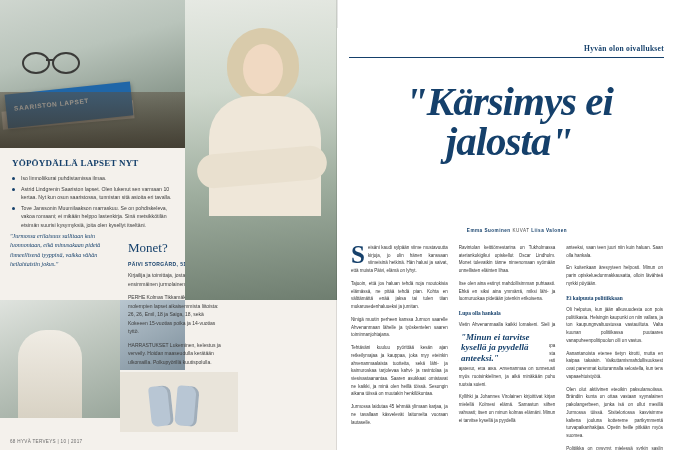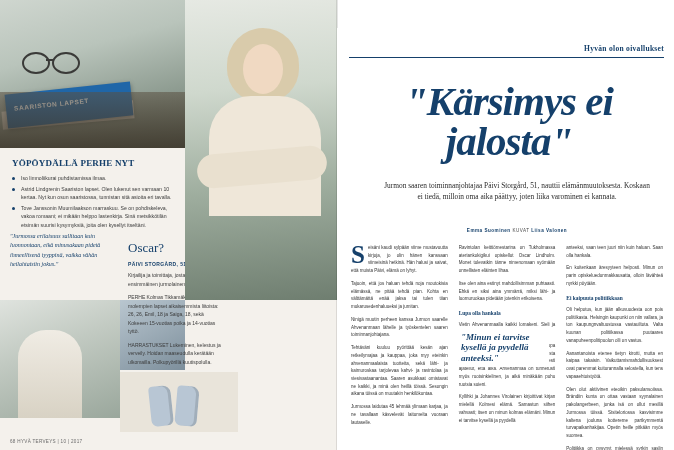--- a/index.html
+++ b/index.html
@@ -100,37 +100,37 @@
           <div class="lens l2"></div>
           <div class="bridge"></div>
       </div>
       <div class="book2"></div>
       <div class="book">
         <div class="bt">SAARISTON LAPSET</div>
       </div>
     </div>
 
     <div class="block-yopoydalla">
-      <div class="ttl-sm">YÖPÖYDÄLLÄ PERHE NYT</div>
+      <div class="ttl-sm">YÖPÖYDÄLLÄ LAPSET NYT</div>
       <ul class="bul">
         <li>Iso limnoliikurai puhdistamissa ilmaa.</li>
         <li>Astrid Lindgrenin Saariston lapset. Olen lukenut sen varmaan 10 kertaa. Nyt kun osun saaristossa, tunnistan sitä asioita eri tavalla.</li>
         <li>Tove Janssonin Muumilaakson marraskuu. Se on pohdiskeleva, vakoa romaani; ei mikään helppo lastenkirja. Sinä metsikkötilän etsimän suurisi kysymyksiä, joita olen kysellyt itseltäni.</li>
       </ul>
     </div>
 
     <div class="quote-box">
       <p>"Jurmossa erilaisuus sallitaan kuin luonnontaan, eikä minusakaan pidetä ihmeellisenä tyyppinä, vaikka vähän heilahtaisiin jokus."</p>
     </div>
 
     <div class="photo-mid"></div>
     <div class="photo-mid2"></div>
 
     <div class="col-kuka">
-      <div class="kuka-ttl">Oscar?</div>
+      <div class="kuka-ttl">Monet?</div>
       <div class="kuka-sub">PÄIVI STORGÅRD, 51</div>
       <p class="kuka-txt">Kirjailija ja toimittaja, josta tuli ensimmäinen jurmolainen kirjailija.</p>
       <p class="kuka-txt">PERHE Kolmas Tikkamäki, 52, ja molempien lapset aikaisemmista liitoista: 26, 26, Emil, 18 ja Saiga, 18, sekä Kokeeen 15-vuotias poika ja 14-vuotias tyttö.</p>
       <p class="kuka-txt">HARRASTUKSET Lukeminen, kelestus ja verveily. Hoidan maaseudulla kerätään ulkomailla. Polkupyörillä kuutispolulla.</p>
     </div>
 
     <div class="photo-boots">
       <div class="boot b1"></div>
       <div class="boot b2"></div>
     </div>
@@ -149,21 +149,20 @@
 
   <div class="right-page">
     <div class="rubric">Hyvän olon oivallukset</div>
     <div class="rubric-rule"></div>
 
     <div class="headline">
       <div>"Kärsimys ei</div>
       <div>jalosta"</div>
     </div>
 
-    <div class="standfirst">Jurmon saaren toiminnanjohtajaa Päivi Storgård, 51, nauttii elämänmuutoksesta. Koskaan ei tiedä, milloin oma aika päättyy, joten liika varominen ei kannata.</div>
 
     <div class="byline">
       <b>Emma Suominen</b>
       <span>KUVAT</span>
       <b>Liisa Valonen</b>
     </div>
 
     <div class="cols">
 
       <div class="col">

